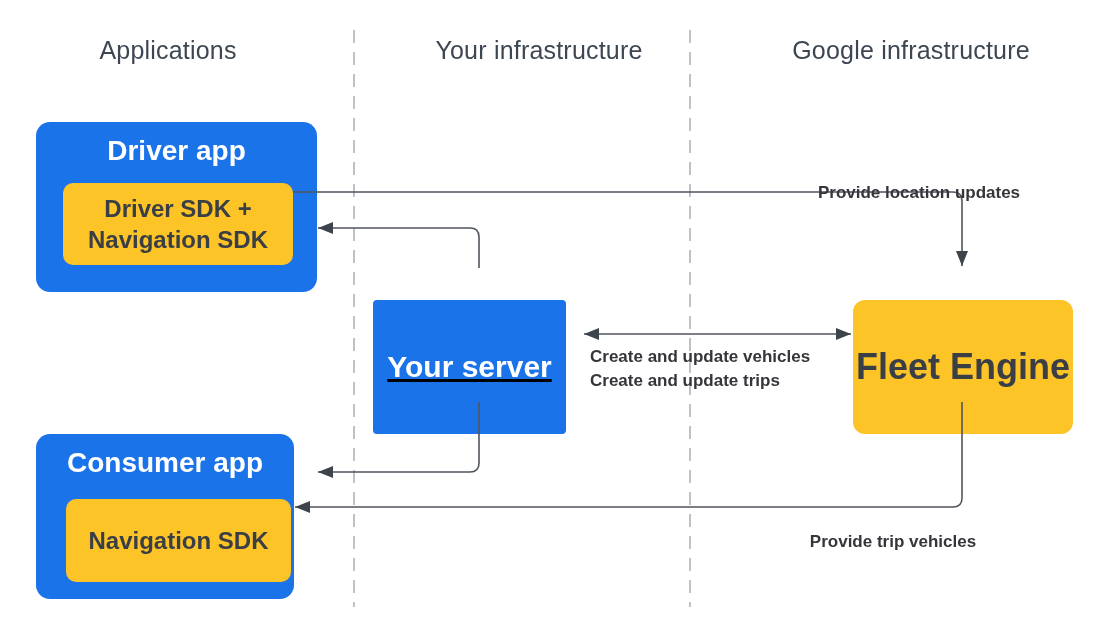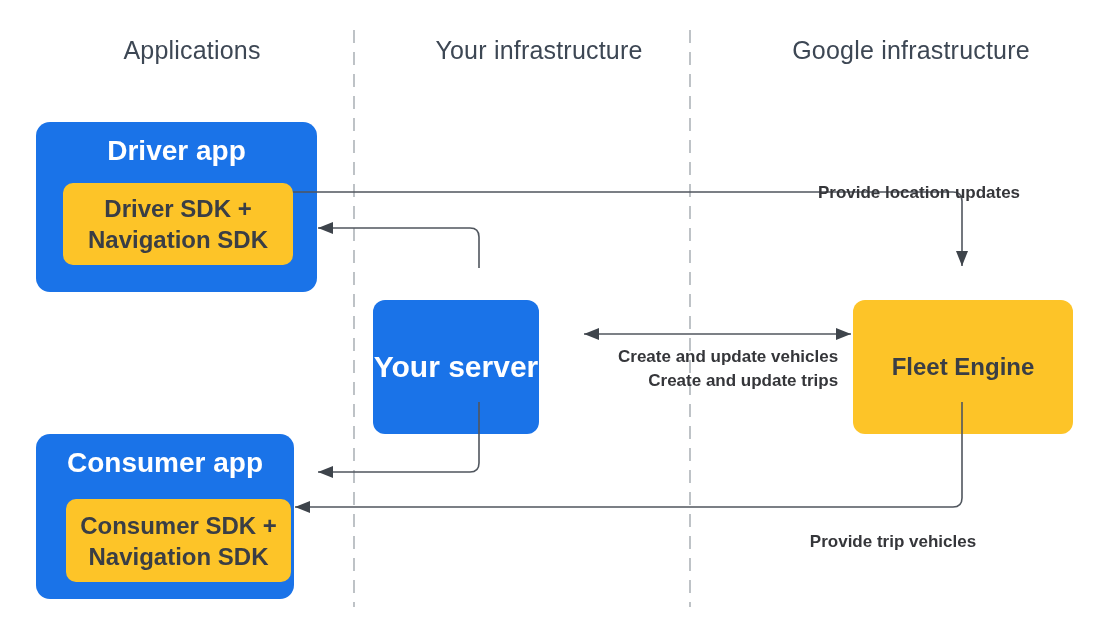--- a/index.html
+++ b/index.html
@@ -71,21 +71,21 @@
     line-height: 31px;
     white-space: nowrap;
   }
   .center-box {
     display: flex;
     align-items: center;
     justify-content: center;
   }
   .server-title { font-size: 30px; }
   .fleet-title {
-    font-size: 24px;
+    font-size: 36px;
     color: var(--c-sdk-text);
   }
   .wires {
     position: absolute;
     inset: 0;
     z-index: 5;
     pointer-events: none;
   }
   .wires path.connector {
     fill: none;
@@ -108,41 +108,40 @@
     white-space: nowrap;
   }
   .edge-label.centered { transform: translateX(-50%); margin-top: 21px; }
   .edge-label .lbl-line { line-height: 24px; }
 </style>
 </head>
 <body>
 
 <div class="stage">
 
-  <div class="col-header" style="left:192px; top:36px;">Applications</div>
+  <div class="col-header" style="left:168px; top:36px;">Applications</div>
   <div class="col-header" style="left:539px; top:36px;">Your infrastructure</div>
   <div class="col-header" style="left:911px; top:36px;">Google infrastructure</div>
 
   <div class="node blue" style="left:36px; top:90px; width:281px; height:170px;">
     <div class="node-title app-title">Driver app</div>
     <div class="sdk-box" style="left:27px; top:61px; width:230px; height:82px;">
       <div class="sdk-line">Driver SDK +</div>
       <div class="sdk-line">Navigation SDK</div>
     </div>
   </div>
 
   <div class="node blue" style="left:36px; top:402px; width:258px; height:165px;">
     <div class="node-title app-title">Consumer app</div>
     <div class="sdk-box" style="left:30px; top:65px; width:225px; height:83px;">
-      <div class="sdk-line">Consumer SDK +</div>
       <div class="sdk-line">Navigation SDK</div>
     </div>
   </div>
 
-  <div class="node blue center-box" style="left:373px; top:268px; width:166px; height:134px; border-radius:12px;">
+  <div class="node blue center-box" style="left:373px; top:268px; width:193px; height:134px; border-radius:4px;text-decoration:underline;">
     <div class="node-title server-title">Your server</div>
   </div>
 
   <div class="node yellow center-box" style="left:853px; top:268px; width:220px; height:134px;">
     <div class="node-title fleet-title">Fleet Engine</div>
   </div>
 
   <svg class="wires" width="1103" height="635" viewBox="0 0 1103 635">
     <defs>
       <marker id="arrow-end" viewBox="0 0 15 12" refX="15" refY="6" markerWidth="15" markerHeight="12" markerUnits="userSpaceOnUse" orient="auto">
@@ -158,20 +157,20 @@
 
     <path class="connector" d="M293,192 L953,192 Q962,192 962,201 L962,266" marker-end="url(#arrow-end)"></path>
     <path class="connector" d="M479,268 L479,237 Q479,228 470,228 L318,228" marker-end="url(#arrow-end)"></path>
     <path class="connector" d="M584,334 L851,334" marker-start="url(#arrow-start)" marker-end="url(#arrow-end)"></path>
     <path class="connector" d="M479,402 L479,463 Q479,472 470,472 L318,472" marker-end="url(#arrow-end)"></path>
     <path class="connector" d="M962,402 L962,498 Q962,507 953,507 L295,507" marker-end="url(#arrow-end)"></path>
   </svg>
 
   <div class="edge-label centered" style="left:919px; top:162px;">Provide location updates</div>
 
-  <div class="edge-label" style="left:618px; top:345px;text-align:right;">
+  <div class="edge-label" style="left:590px; top:345px;">
     <div class="lbl-line">Create and update vehicles</div>
     <div class="lbl-line">Create and update trips</div>
   </div>
 
   <div class="edge-label centered" style="left:893px; top:511px;">Provide trip vehicles</div>
 
 </div>
 
 </body></html>

